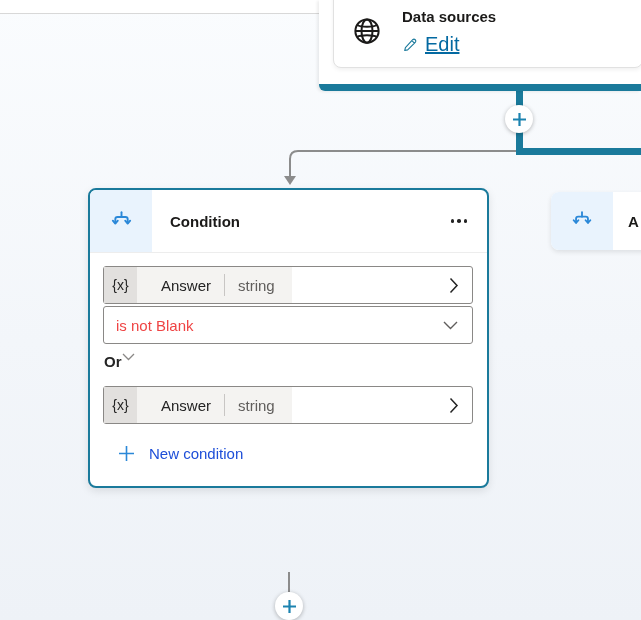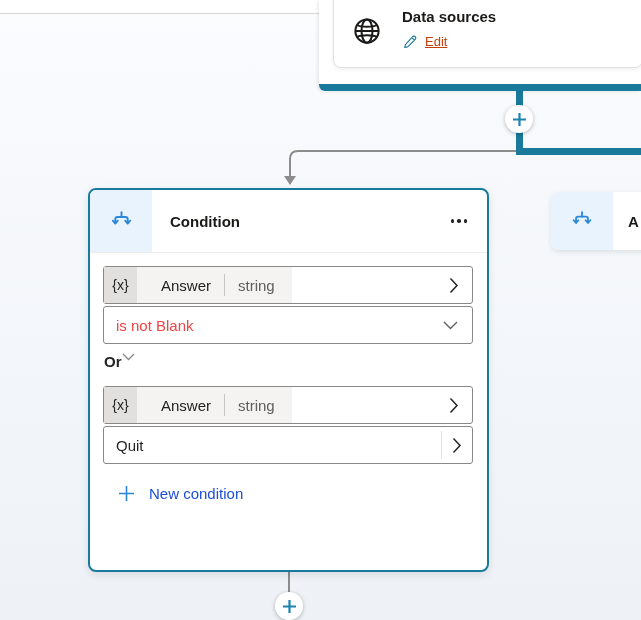--- a/index.html
+++ b/index.html
@@ -22,31 +22,31 @@
   .top-node{position:absolute;left:319px;top:0;width:322px;height:91px;background:#ffffff;
             border-bottom-left-radius:6px;box-shadow:-2px 1px 3px rgba(0,0,0,.07);}
   .top-node .teal-bottom{position:absolute;left:0;right:0;bottom:0;height:7px;background:#1a7a9b;
             border-bottom-left-radius:6px;}
   .ds-card{position:absolute;left:14px;top:-12px;right:-2px;height:78px;background:#ffffff;
            border:1px solid #e1e1e1;border-radius:8px;box-shadow:0 2px 4px rgba(0,0,0,.06);}
   .ds-globe{position:absolute;left:18px;top:27px;width:30px;height:30px;}
   .ds-title{position:absolute;left:68px;top:19px;font-size:15px;font-weight:600;color:#1b1a19;}
   .ds-edit{position:absolute;left:68px;top:44px;display:flex;align-items:center;gap:6px;
            cursor:pointer;background:none;border:none;padding:0;font-family:inherit;}
-  .ds-edit .edit-label{font-size:13px;color:#c2410c;text-decoration:underline;}
+  .ds-edit .edit-label{font-size:20px;color:#0369a1;text-decoration:underline;}
 
   
   .plus-circle{position:absolute;width:28px;height:28px;border-radius:50%;background:#ffffff;
                border:none;box-shadow:0 1px 4px rgba(0,0,0,.28);display:flex;align-items:center;
                justify-content:center;cursor:pointer;padding:0;}
   .plus-top{left:505px;top:105px;}
   .plus-bottom{left:275px;top:592px;}
 
   
-  .condition-card{position:absolute;left:88px;top:188px;width:401px;height:384px;background:#fff;
+  .condition-card{position:absolute;left:88px;top:188px;width:401px;height:300px;background:#fff;
                   border:2px solid #1a7a9b;border-radius:8px;box-shadow:0 3px 8px rgba(0,0,0,.10);
                   box-sizing:border-box;}
   .cc-header{display:flex;align-items:center;height:62px;border-bottom:1px solid #ededed;}
   .cc-icon{width:62px;height:62px;background:#e9f3fd;border-top-left-radius:6px;
            display:flex;align-items:center;justify-content:center;flex:none;}
   .cc-title{margin-left:18px;font-size:15px;font-weight:600;color:#1b1a19;}
   .cc-more{margin-left:auto;margin-right:16px;display:flex;gap:3px;align-items:center;
            background:none;border:none;cursor:pointer;padding:6px 4px;}
   .cc-more i{width:3.5px;height:3.5px;border-radius:50%;background:#242424;display:block;}
 
@@ -183,29 +183,20 @@
           <span class="ttype">string</span>
         </div>
         <span class="chev-right">
           <svg width="10" height="17" viewBox="0 0 10 17">
             <path d="M1.5 1.5 L8 8.5 L1.5 15.5" fill="none" stroke="#242424" stroke-width="1.5"></path>
           </svg>
         </span>
       </div>
 
 
-      <div class="field">
-        <input class="value-input" type="text" value="Quit" style="">
-        <span class="vdiv"></span>
-        <span class="value-chev">
-          <svg width="10" height="17" viewBox="0 0 10 17">
-            <path d="M1.5 1.5 L8 8.5 L1.5 15.5" fill="none" stroke="#242424" stroke-width="1.5"></path>
-          </svg>
-        </span>
-      </div>
 
       <button class="new-cond">
         <svg width="17" height="17" viewBox="0 0 17 17">
           <path d="M8.5 1 V16 M1 8.5 H16" stroke="#2b88d8" stroke-width="1.6" fill="none"></path>
         </svg>
         <span class="new-cond-label">New condition</span>
       </button>
     </div>
   </div>
 

